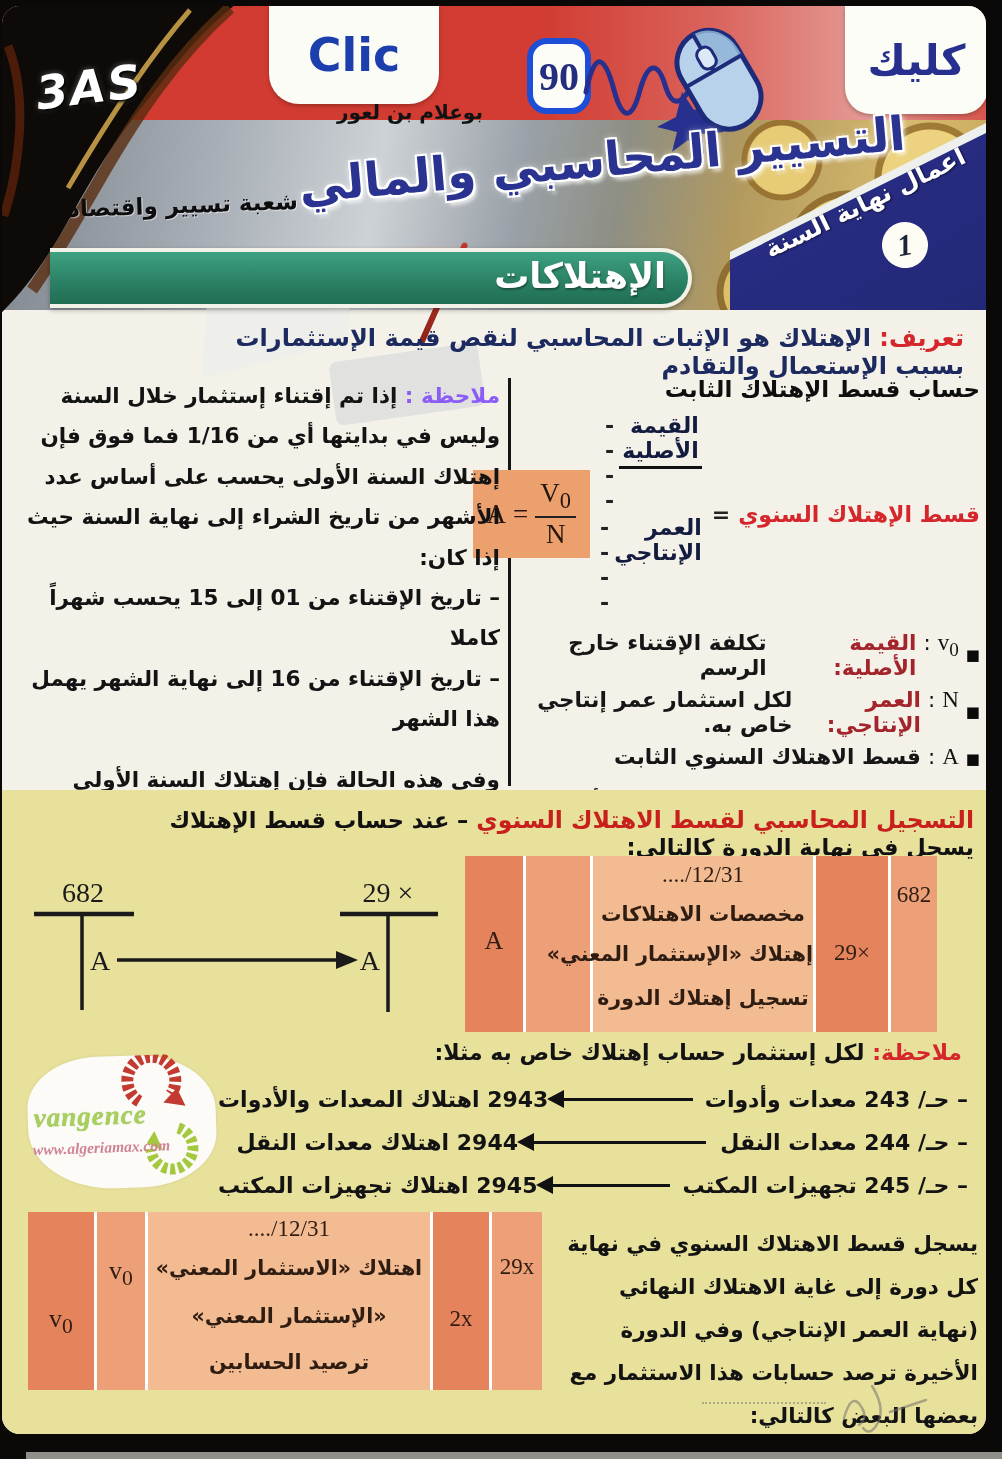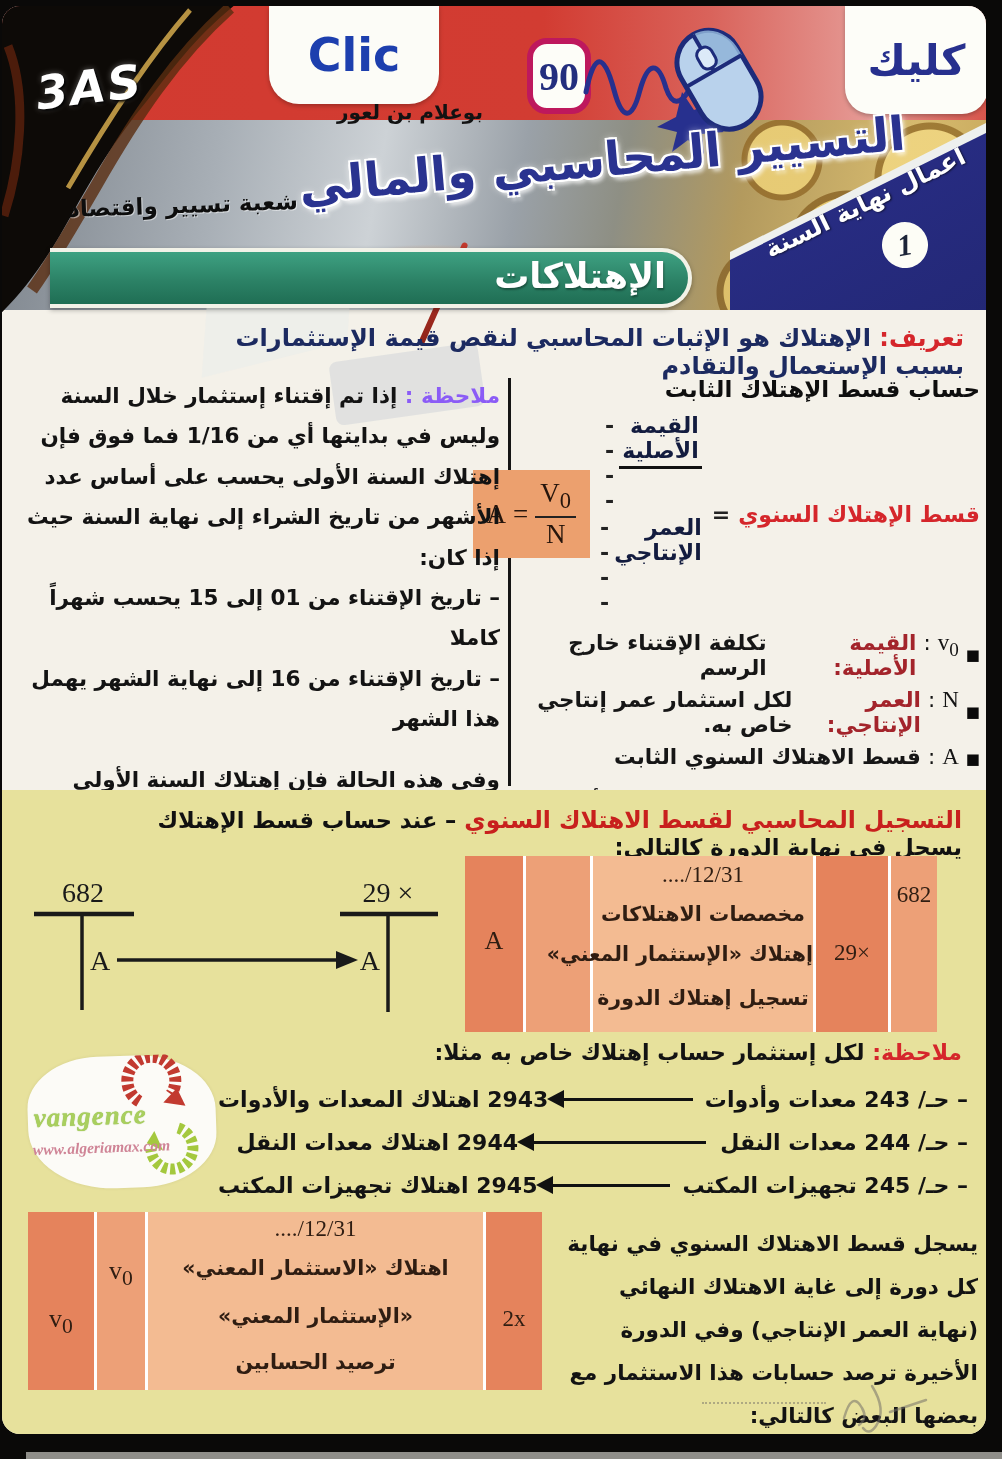--- a/index.html
+++ b/index.html
@@ -52,21 +52,21 @@
     position:absolute; left:267px; top:0; width:170px; height:98px; background:#fcfcf7;
     border-radius:0 0 30px 30px; display:flex; align-items:center; justify-content:center;
     box-shadow:0 2px 4px rgba(0,0,0,.25);
   }
   .clic-box span { color:#1d3fae; font-size:46px; font-weight:bold; }
   .author { position:absolute; left:328px; top:94px; width:160px; direction:rtl;
     font-size:20px; font-weight:bold; color:#121212; text-align:center; }
 
   .badge-90 {
     position:absolute; left:525px; top:32px; width:64px; height:76px; background:#fdfdf8;
-    border:6px solid #be185d; border-radius:20px; display:flex; align-items:center; justify-content:center;
+    border:6px solid #1d4ed8; border-radius:20px; display:flex; align-items:center; justify-content:center;
   }
   .badge-90 span { color:#232e7e; font-size:40px; font-weight:bold; font-family:"Liberation Serif", serif; }
 
   .squiggle { position:absolute; left:580px; top:38px; width:110px; height:80px; }
   .mouse-wrap { position:absolute; left:638px; top:8px; width:150px; height:150px; }
 
   .klik-box {
     position:absolute; left:843px; top:0; width:143px; height:108px; background:#fdfdf8;
     border-radius:0 0 26px 26px; display:flex; align-items:center; justify-content:center;
     box-shadow:0 2px 4px rgba(0,0,0,.25);
@@ -147,21 +147,21 @@
   .lcol { position:absolute; left:14px; top:370px; width:484px; direction:rtl; text-align:right;
     font-size:21.5px; font-weight:bold; color:#131313; line-height:1.88; }
   .lcol .nlabel { color:#8b5cf6; }
   .lcol .case-line { margin-top:20px; }
   .lformula-row { display:flex; direction:rtl; align-items:center; gap:16px; margin:14px 0 10px; }
   .or-word { font-size:23px; font-weight:bold; }
   .ndef { margin-top:6px; }
 
   
   .yellow { position:absolute; left:0; top:784px; width:984px; height:644px; background:#e7e19c; }
-  .rec-title { position:absolute; right:24px; top:16px; left:120px; direction:rtl; text-align:right;
+  .rec-title { position:absolute; right:12px; top:16px; left:120px; direction:rtl; text-align:right;
     font-size:22.5px; font-weight:bold; color:#111; }
   .rec-title .rt { color:#c8201d; font-size:23.5px; }
 
   .taccounts { position:absolute; left:18px; top:78px; }
   .taccounts line { stroke:#1a1a1a; }
   .taccounts text { fill:#1a1a1a; font-family:"Liberation Serif", serif; }
 
   .jtable { position:absolute; background:#fff; display:flex; gap:3px; direction:ltr; }
   .jt1 { left:463px; top:66px; width:472px; height:176px; }
   .jt2 { left:26px; top:422px; width:514px; height:178px; }
@@ -478,20 +478,23 @@
       </div>
       <div class="jcol c-light" style="flex:1">
         <div class="jcell j-date" style="top:4px">..../12/31</div>
         <div class="jcell j-line" style="top:92px">«الإستثمار المعني»</div>
         <div class="jcell j-line" style="top:44px">اهتلاك «الاستثمار المعني»</div>
         <div class="jcell j-line" style="top:138px">ترصيد الحسابين</div>
       </div>
       <div class="jcol c-dark" style="width:56px">
         <div class="jcell j-acc" style="top:94px">2x</div>
       </div>
+      <div class="jcol c-mid" style="width:50px">
+        <div class="jcell j-acc" style="top:42px">29x</div>
+      </div>
     </div>
 
     <svg class="scribble" width="130" height="70">
       <path d="M14,48 q8,-28 18,-10 q6,10 -3,17 M42,16 q15,24 4,40 q-7,10 -13,2 M60,42 l36,-12" stroke="#75716a" stroke-width="2.5" fill="none" stroke-linecap="round"></path>
     </svg>
     <div class="pencil-dots"></div>
   </div>
 
 </div>
 

